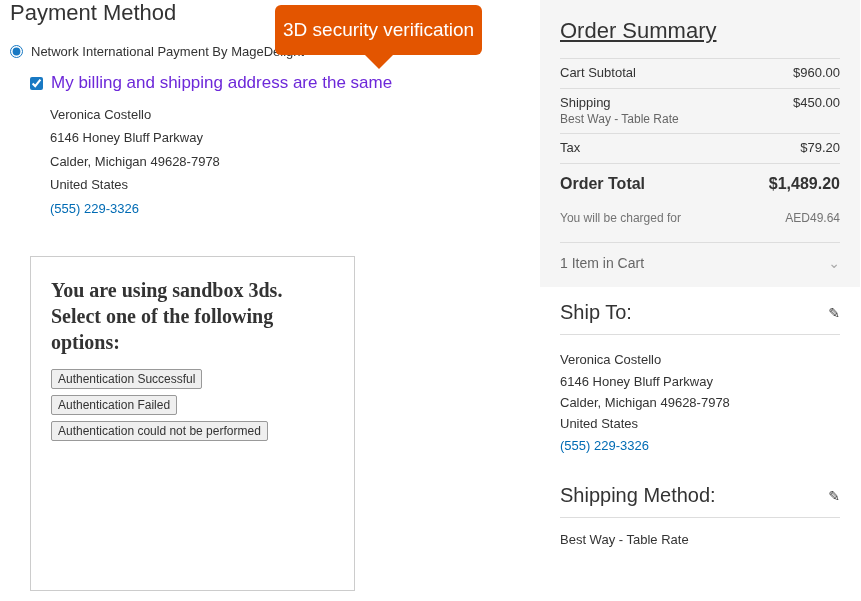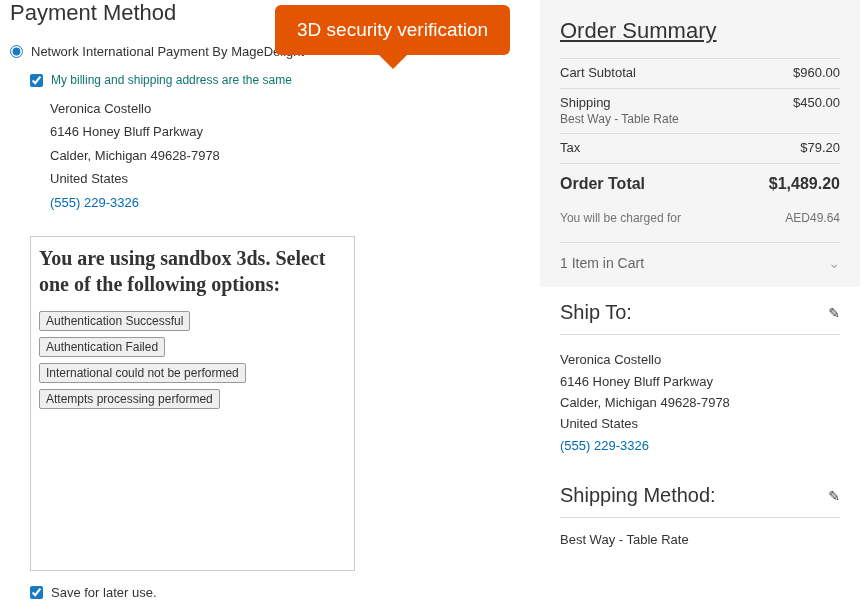--- a/index.html
+++ b/index.html
@@ -10,35 +10,35 @@
     
     .pm-title { font-size: 22px; font-weight: 300; color: #333; margin-bottom: 18px; }
     
     .radio-row { display: flex; align-items: center; margin-bottom: 14px; }
     .radio-row input[type="radio"] { margin-right: 8px; accent-color: #1979c3; }
     .radio-label { font-size: 13px; color: #333; }
     
     .billing-block { padding-left: 20px; }
     .check-row { display: flex; align-items: center; margin-bottom: 10px; }
     .check-row input[type="checkbox"] { margin-right: 8px; accent-color: #1979c3; width:13px; height:13px; }
-    .check-label { font-size: 12px; color: #0f766e; }
+    .check-label { font-size: 17px; color: #6d28d9; }
     
     .address { padding-left: 20px; line-height: 1.8; font-size: 13px; color: #333; }
     .phone { color: #006bb4; }
     
-    .sandbox-frame { border: 1px solid #ccc; margin: 22px 0 10px 0; padding: 8px; height: 335px; width: 325px; }
+    .sandbox-frame { border: 1px solid #ccc; margin: 36px 0 10px 0; padding: 20px; height: 335px; width: 325px; }
     .sandbox-title { font-family: "Times New Roman", serif; font-size: 20px; font-weight: bold; margin-bottom: 14px; line-height: 1.3; }
     .sandbox-btn { display: block; margin-bottom: 6px; border: 1px solid #999; background: #efefef; padding: 2px 6px; font-size: 12px; cursor: pointer; border-radius: 2px; font-family: Arial; color: #333; }
     
     .save-row { display: flex; align-items: center; margin-top: 14px; padding-left: 20px; }
     .save-row input[type="checkbox"] { margin-right: 8px; accent-color: #1979c3; width:13px; height:13px; }
     
     
     .tooltip-wrap { position: absolute; left: 275px; top: 5px; }
-    .tooltip { background: #e35500; color: #fff; padding: 14px 22px; border-radius: 6px; font-size: 19px; font-weight: 500; position: relative; text-align:center; }
+    .tooltip { background: #e35500; color: #fff; padding: 14px 8px; border-radius: 6px; font-size: 19px; font-weight: 500; position: relative; text-align:center; }
     .tooltip::after { content: ""; position: absolute; bottom: -14px; left: 50%; transform: translateX(-50%); border-left: 16px solid transparent; border-right: 16px solid transparent; border-top: 16px solid #e35500; }
     
     
     .summary-box { background: #f5f5f5; padding: 18px 20px 14px 20px; }
     .summary-title { font-size: 22px; font-weight: 300; color: #333; margin-bottom: 14px; text-decoration: underline; }
     .summary-row { display: flex; justify-content: space-between; padding: 6px 0; border-top: 1px solid #ddd; font-size: 13px; color: #333; line-height: 1.3; }
     .summary-row:first-of-type { border-top: 1px solid #ddd; }
     .subline { font-size: 12px; color: #666; }
     .order-total { font-weight: bold; font-size: 16px; padding: 10px 0; }
     .charge-note { font-size: 12px; color: #737373; padding: 6px 0 10px 0; display:flex; justify-content:space-between; border-top:none; }
@@ -79,22 +79,21 @@
         <div>6146 Honey Bluff Parkway</div>
         <div>Calder, Michigan 49628-7978</div>
         <div>United States</div>
         <div class="phone">(555) 229-3326</div>
       </div>
 
       <div class="sandbox-frame">
         <div class="sandbox-title">You are using sandbox 3ds. Select one of the following options:</div>
         <button class="sandbox-btn">Authentication Successful</button>
         <button class="sandbox-btn">Authentication Failed</button>
-        <button class="sandbox-btn">International could not be performed</button>
-        <button class="sandbox-btn">Attempts processing performed</button>
+        <button class="sandbox-btn">Authentication could not be performed</button>
       </div>
     </div>
 
     <div class="save-row">
       <input type="checkbox" checked="" style="">
       <span>Save for later use.</span>
     </div>
 
   </div>
 

